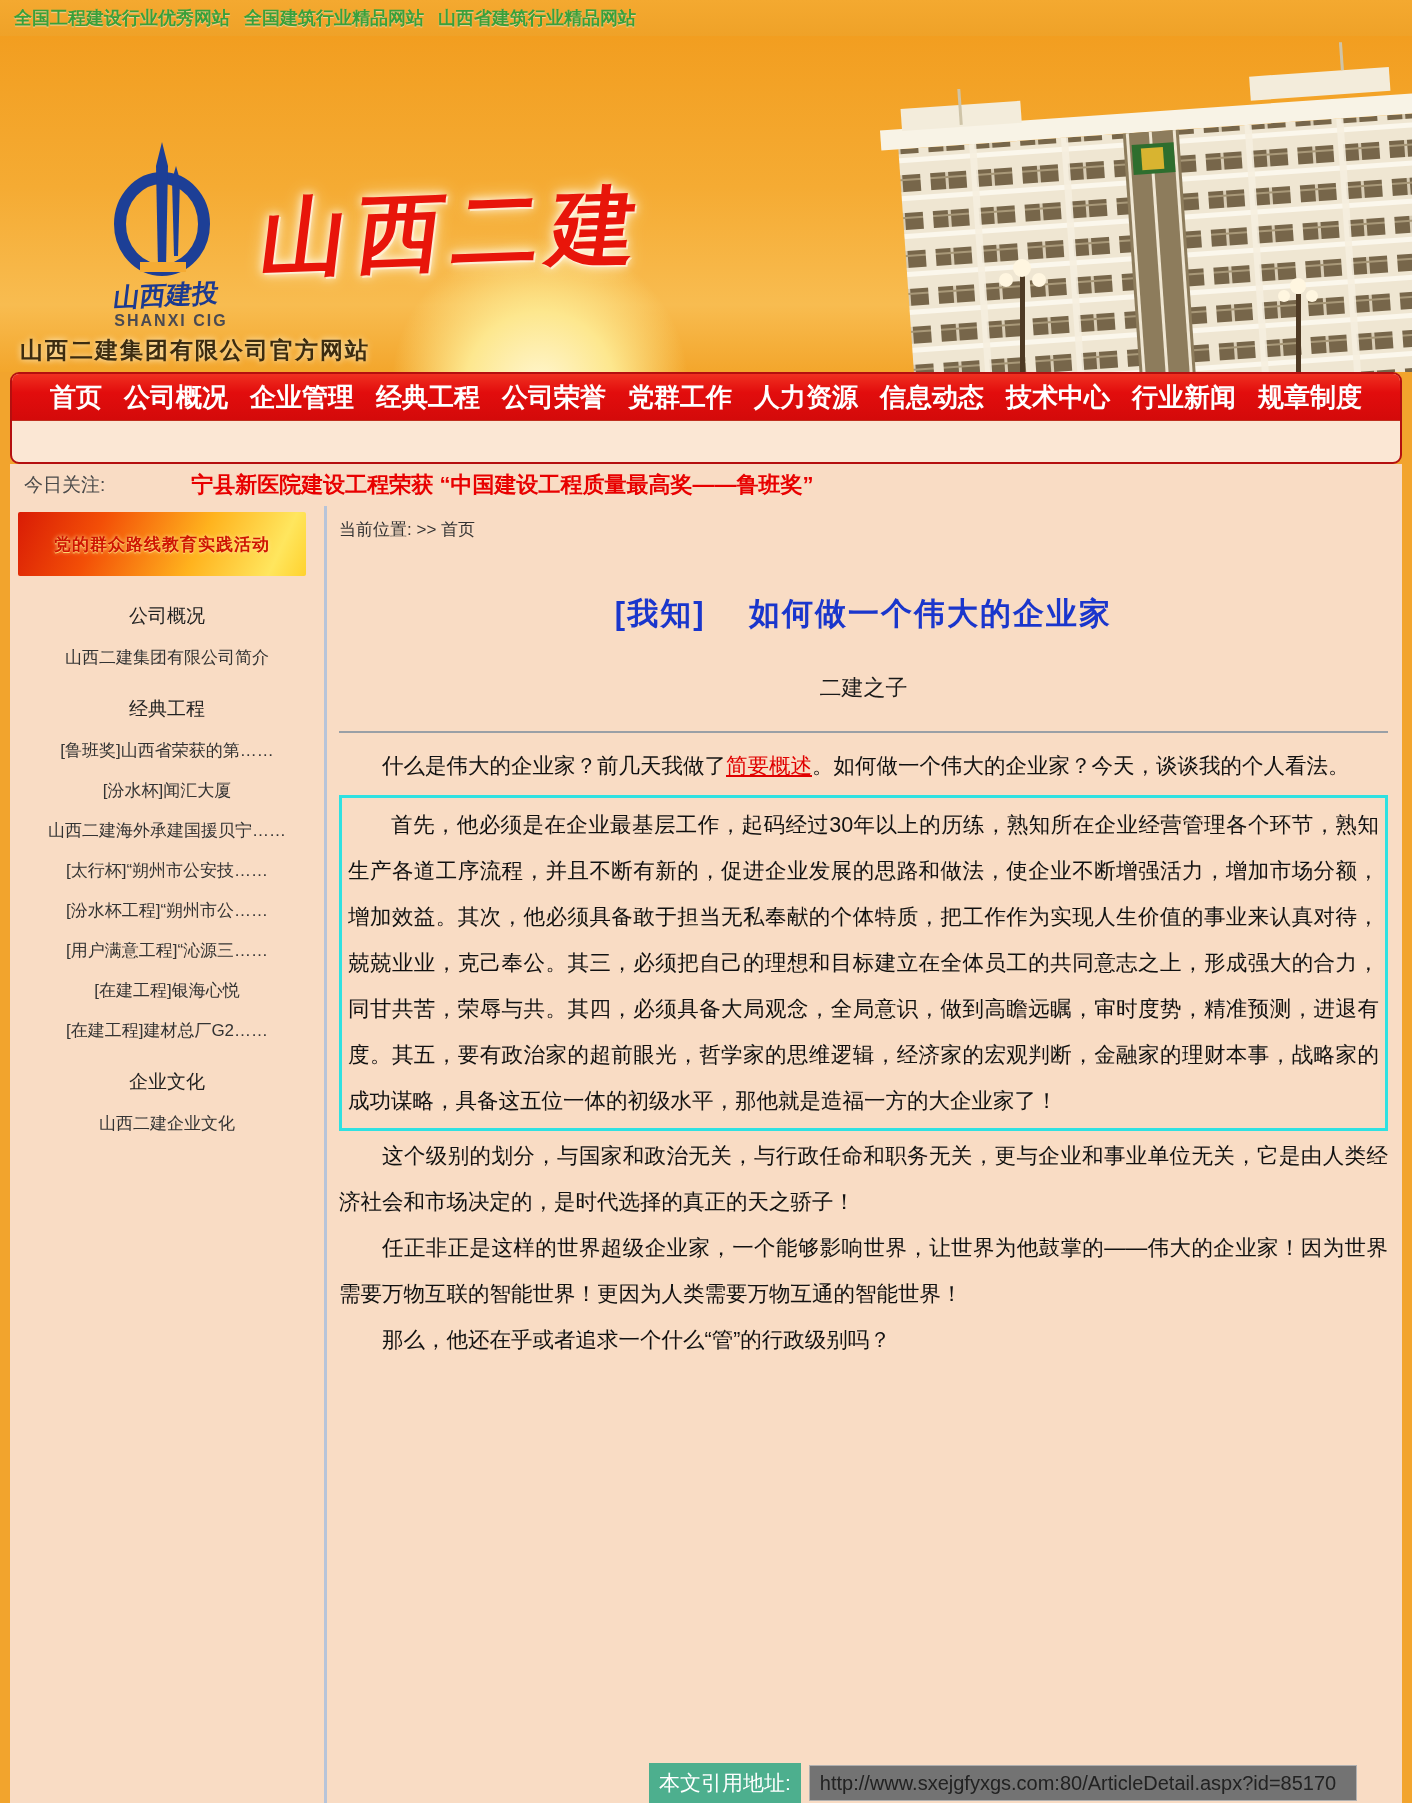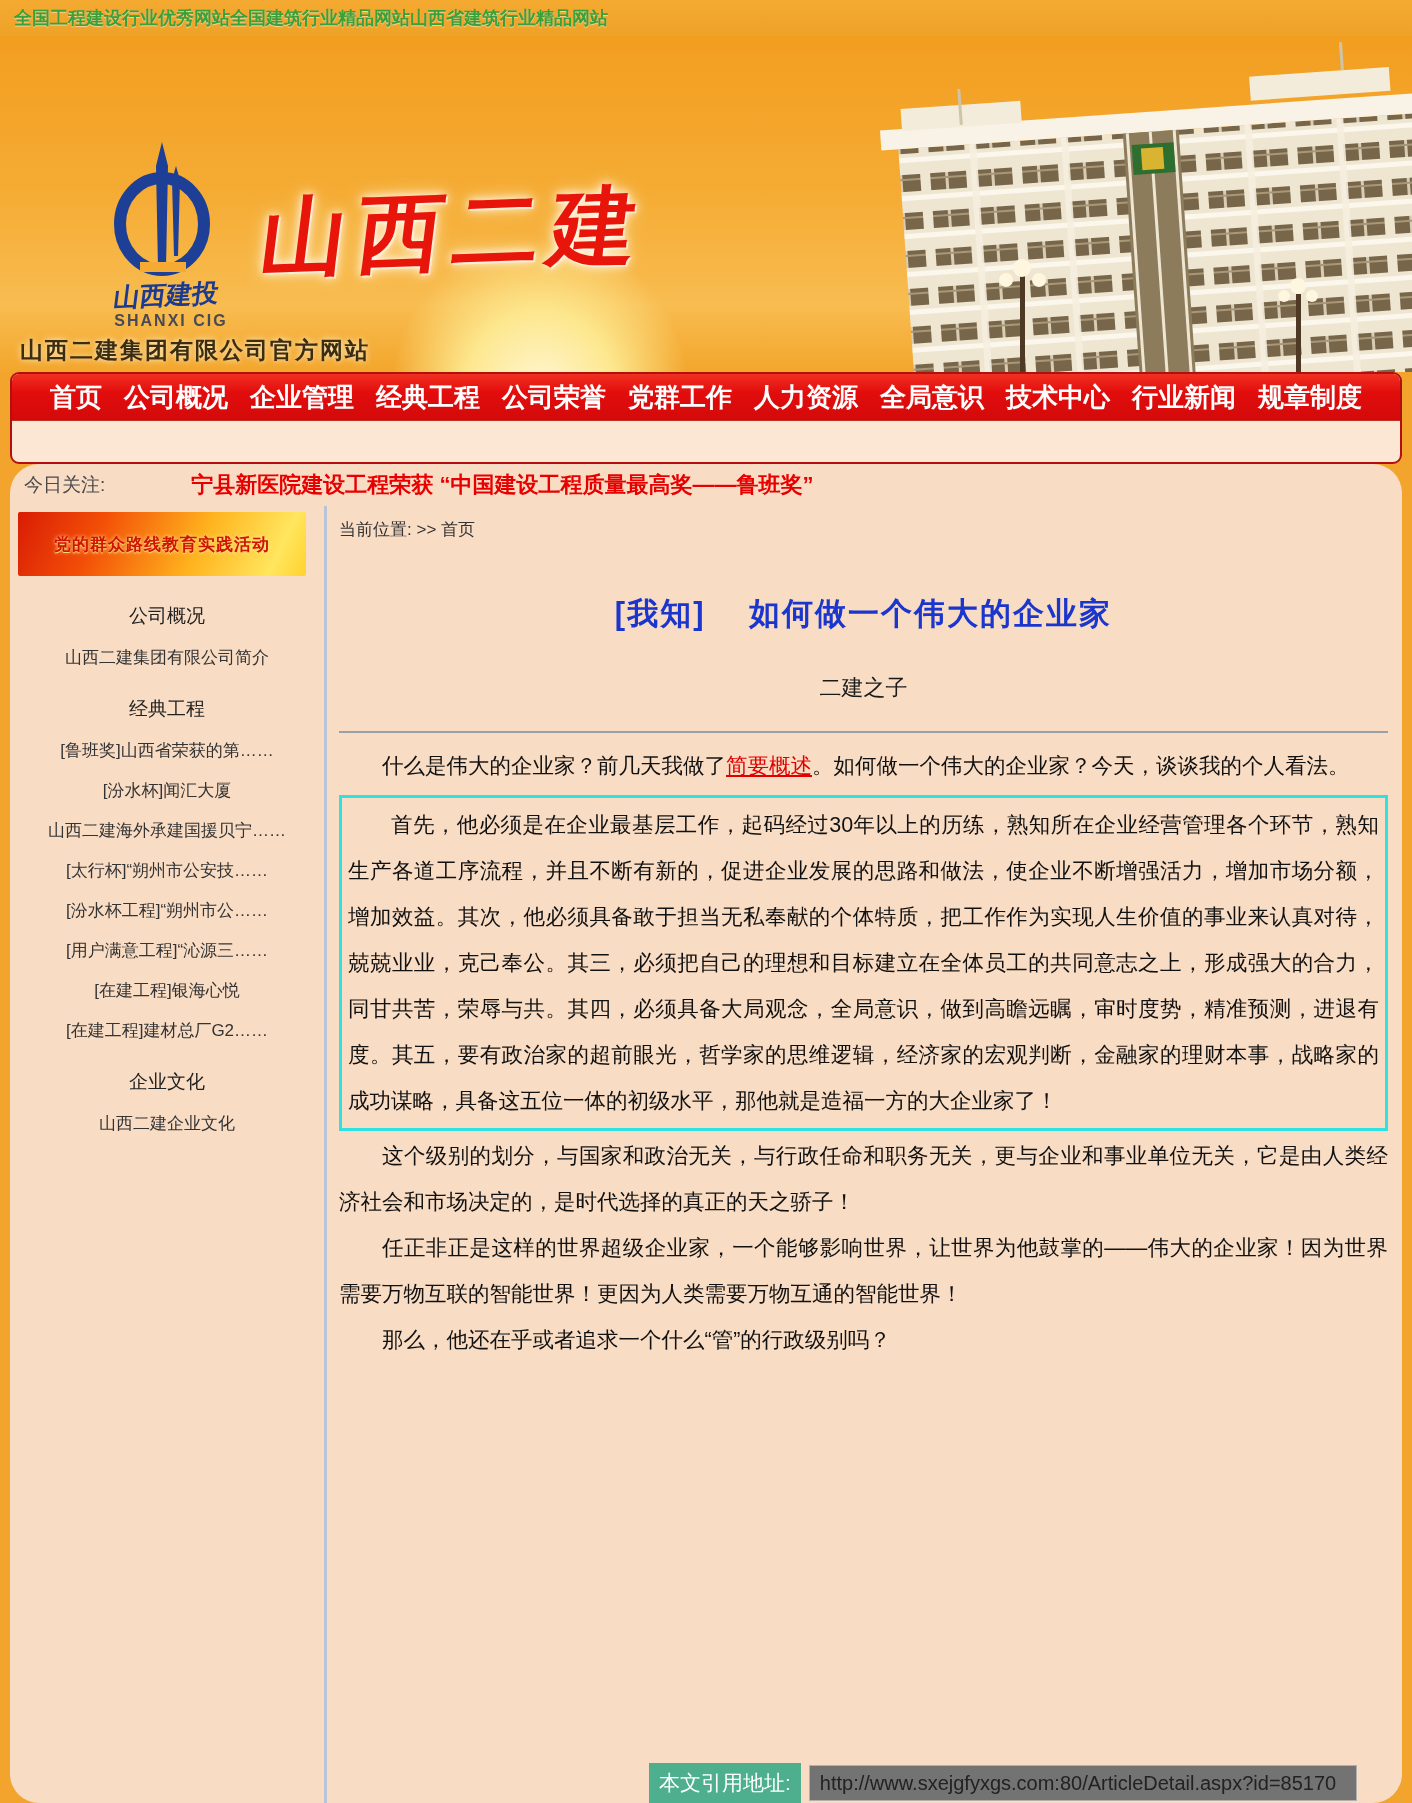--- a/index.html
+++ b/index.html
@@ -4,21 +4,21 @@
 <style>
   * { box-sizing: border-box; }
   html,body { margin:0; padding:0; }
   body {
     width:1412px; height:1803px; overflow:hidden;
     background:#f2a42d;
     font-family:"Liberation Sans", sans-serif;
     position:relative;
   }
   
-  .topbar { height:36px; display:flex; align-items:center; gap:0; padding-left:14px;
+  .topbar { height:36px; display:flex; align-items:center; gap:14px; padding-left:14px;
     background:linear-gradient(#f4a930,#efa228); }
   .topbar a { color:#3aa03a; font-size:18px; font-weight:bold; text-decoration:none;
     text-shadow:0 1px 1px rgba(255,255,255,.55); }
   
   .header { position:relative; height:336px; overflow:hidden;
     background:linear-gradient(180deg,#f29e20 0%,#f5ab33 45%,#f8bc50 80%,#f3a62c 100%); }
   .sun { position:absolute; left:390px; top:200px; width:300px; height:300px; border-radius:50%;
     background:radial-gradient(circle,#fff6cf 0%,#fde78e 35%,rgba(250,200,80,0) 70%); }
   .bldg { position:absolute; right:0; top:0; }
   .logo-emblem { position:absolute; left:100px; top:100px; }
@@ -34,21 +34,21 @@
   .site-caption { position:absolute; left:20px; bottom:6px; color:#3c2c10; font-size:23px;
     font-weight:bold; letter-spacing:2px; text-shadow:0 0 6px rgba(255,255,240,.9); }
   
   .navwrap { margin:0 10px; border:2px solid #b40f0f; border-radius:9px; overflow:hidden;
     background:#fbe7d4; }
   .nav { height:46px; background:linear-gradient(#f03020,#e20d0d 40%,#d40a0a);
     display:flex; align-items:center; justify-content:space-between; padding:0 38px; }
   .nav a { color:#fff; font-size:26px; font-weight:bold; text-decoration:none; white-space:nowrap; }
   .subnav { height:42px; border-top:1px solid #c03020; }
   
-  .page-body { margin:0 10px; background:#f9dcc4; height:1339px;border-radius:29px; }
+  .page-body { margin:0 10px; background:#f9dcc4; height:1339px; }
   .ticker { height:42px; display:flex; align-items:center; padding-left:14px; }
   .ticker-label { color:#4a4a4a; font-size:19px; }
   .ticker-text { margin-left:86px; color:#e80000; font-size:22px; font-weight:bold; }
   
   .content { display:flex; height:1297px; }
   .sidebar { width:314px; flex:none; padding-top:4px; }
   .side-banner { width:288px; height:64px; margin:2px auto 0 8px; border-radius:2px;
     display:flex; align-items:center; justify-content:center; text-align:center;
     background:linear-gradient(115deg,#d91c05 0%,#f34f07 28%,#ffb31e 62%,#ffe65e 88%,#ffd22e 100%);
     color:#cf1402; font-size:17px; font-weight:bold;
@@ -145,21 +145,21 @@
 
 <div class="navwrap">
   <nav class="nav">
     <a href="#">首页</a>
     <a href="#">公司概况</a>
     <a href="#">企业管理</a>
     <a href="#">经典工程</a>
     <a href="#">公司荣誉</a>
     <a href="#">党群工作</a>
     <a href="#">人力资源</a>
-    <a href="#">全局意识</a>
+    <a href="#">信息动态</a>
     <a href="#">技术中心</a>
     <a href="#">行业新闻</a>
     <a href="#">规章制度</a>
   </nav>
   <div class="subnav"></div>
 </div>
 
 <div class="page-body">
 
   <div class="ticker">

